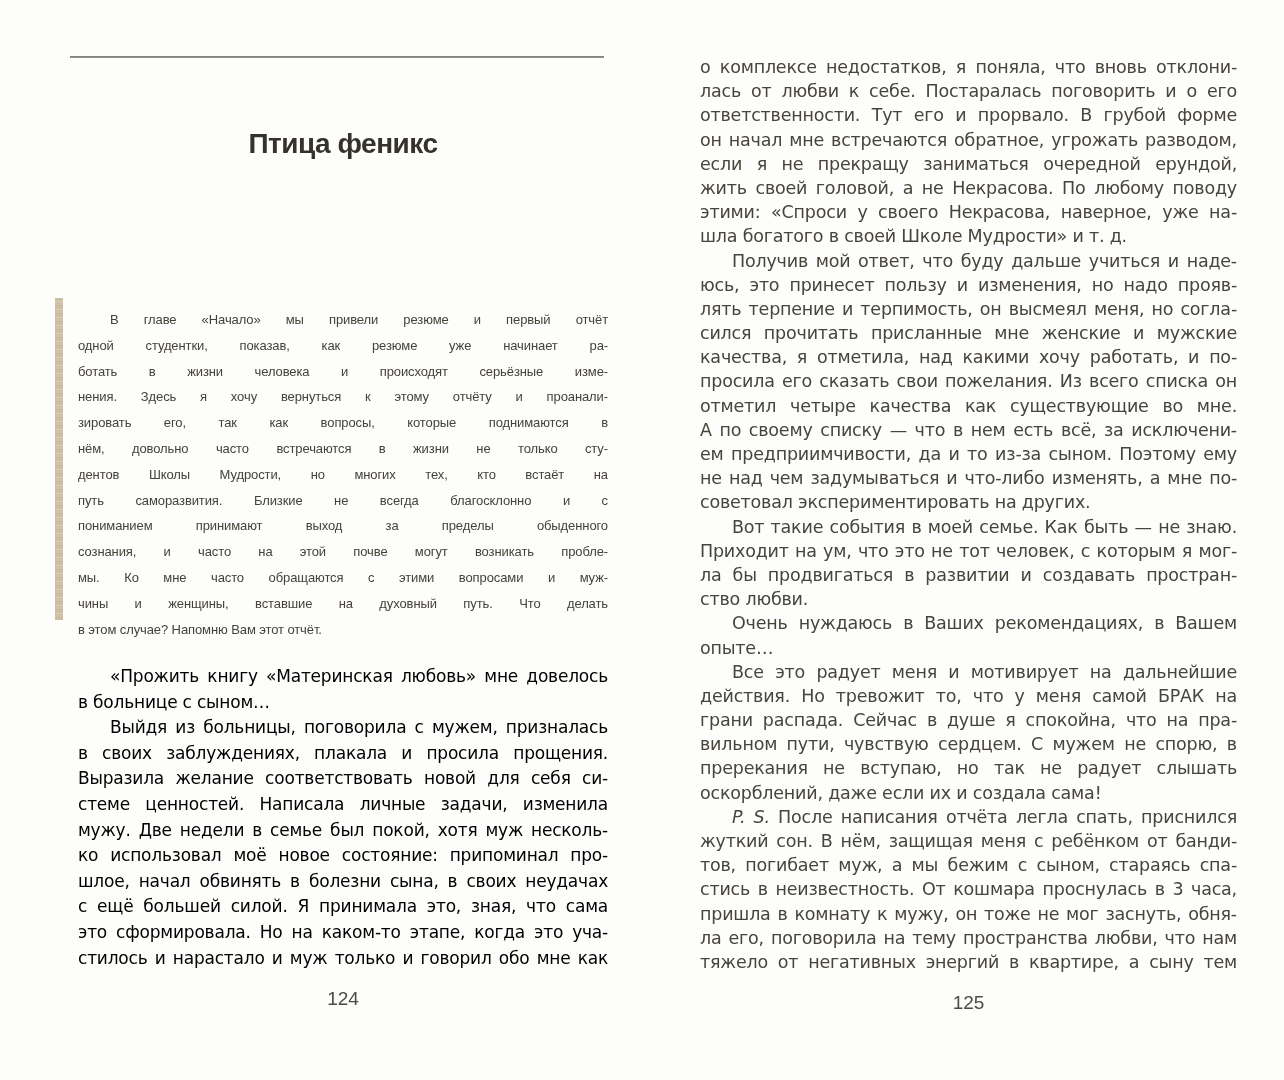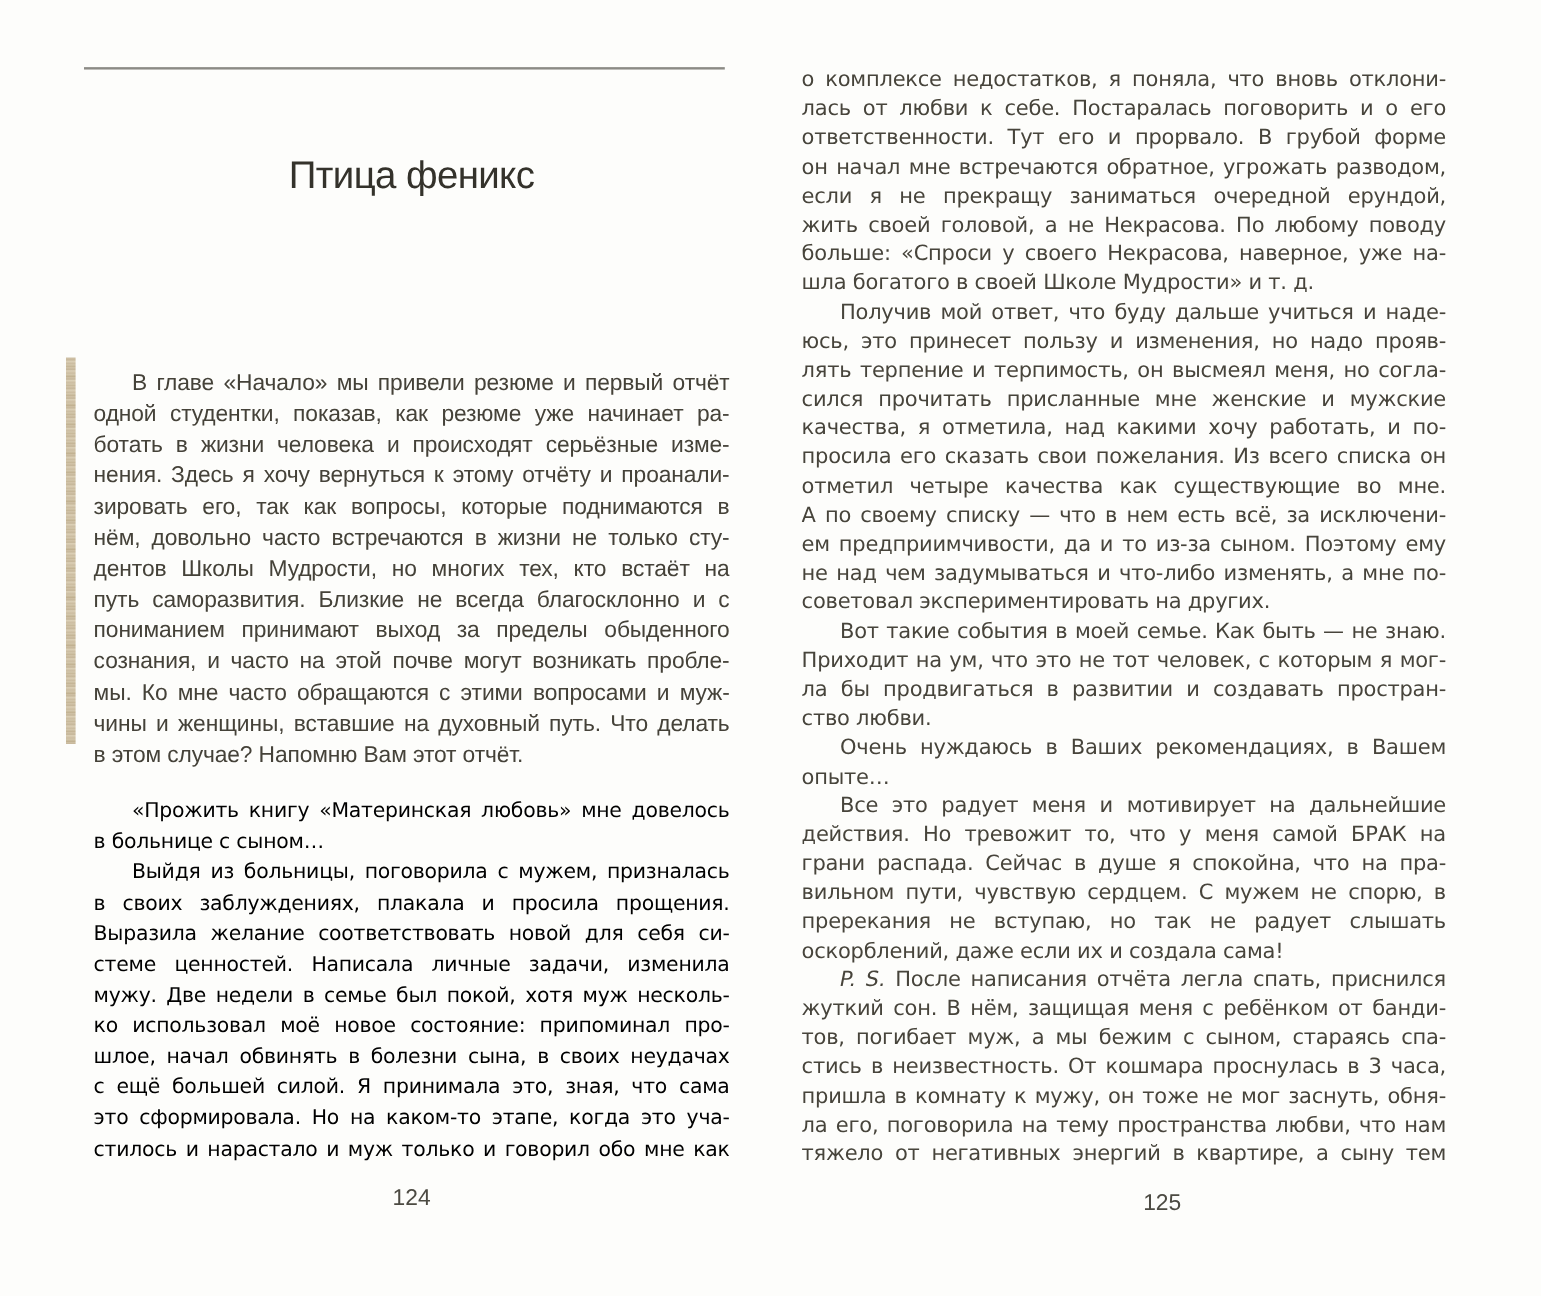--- a/index.html
+++ b/index.html
@@ -39,50 +39,50 @@
     );
     opacity: 0.9;
   }
   .chapter-title {
     position: absolute;
     left: 78px;
     top: 128px;
     width: 530px;
     text-align: center;
     font-family: "Liberation Sans", sans-serif;
-    font-weight: normal;
-    font-size: 32px;
+    font-weight: bold;
+    font-size: 28px;
     letter-spacing: -0.5px;
     color: #34322b;
   }
   .text-col {
     position: absolute;
     color: #454239;
   }
   .left-intro {
     left: 78px;
     top: 307px;
     width: 530px;
     font-family: "Liberation Sans", sans-serif;
-    font-size: 19px;
+    font-size: 13px;
     letter-spacing: -0.1px;
   }
   .left-intro .line { height: 25.8px; line-height: 25.8px; }
   .left-quote {
     left: 78px;
     top: 664px;
     width: 530px;
     font-family: "DejaVu Sans", sans-serif;
     font-size: 17px;
     letter-spacing: -0.2px;
     color: #000000;
   }
   .left-quote .line { height: 25.6px; line-height: 25.6px; }
   .right-col {
-    left: 668px;
+    left: 700px;
     top: 55px;
     width: 537px;
     font-family: "DejaVu Sans", sans-serif;
     font-size: 17.5px;
     letter-spacing: -0.2px;
     color: #47443b;
   }
   .right-col .line { height: 24.2px; line-height: 24.2px; }
 
   .para { margin: 0; }
@@ -159,21 +159,21 @@
   <div class="page-number left">124</div>
 
   <div class="text-col right-col">
       <div class="para">
         <div class="line">о комплексе недостатков, я поняла, что вновь отклони-</div>
         <div class="line">лась от любви к себе. Постаралась поговорить и о его</div>
         <div class="line">ответственности. Тут его и прорвало. В грубой форме</div>
         <div class="line">он начал мне встречаются обратное, угрожать разводом,</div>
         <div class="line">если я не прекращу заниматься очередной ерундой,</div>
         <div class="line">жить своей головой, а не Некрасова. По любому поводу</div>
-        <div class="line">больше: «Спроси у своего Некрасова, наверное, уже на-</div>
+        <div class="line">этими: «Спроси у своего Некрасова, наверное, уже на-</div>
         <div class="line plast">шла богатого в своей Школе Мудрости» и т. д.</div>
       </div>
       <div class="para indent">
         <div class="line">Получив мой ответ, что буду дальше учиться и наде-</div>
         <div class="line">юсь, это принесет пользу и изменения, но надо прояв-</div>
         <div class="line">лять терпение и терпимость, он высмеял меня, но согла-</div>
         <div class="line">сился прочитать присланные мне женские и мужские</div>
         <div class="line">качества, я отметила, над какими хочу работать, и по-</div>
         <div class="line">просила его сказать свои пожелания. Из всего списка он</div>
         <div class="line">отметил четыре качества как существующие во мне.</div>

